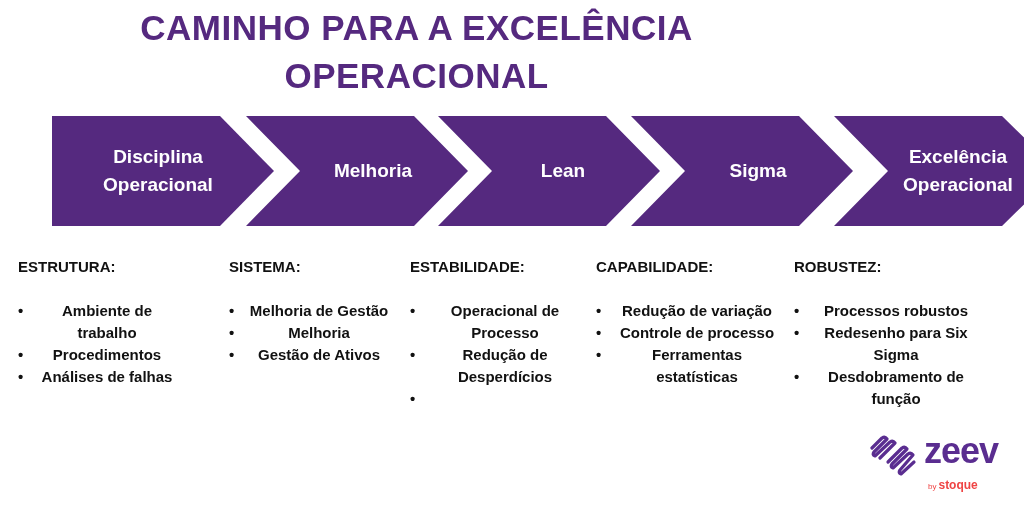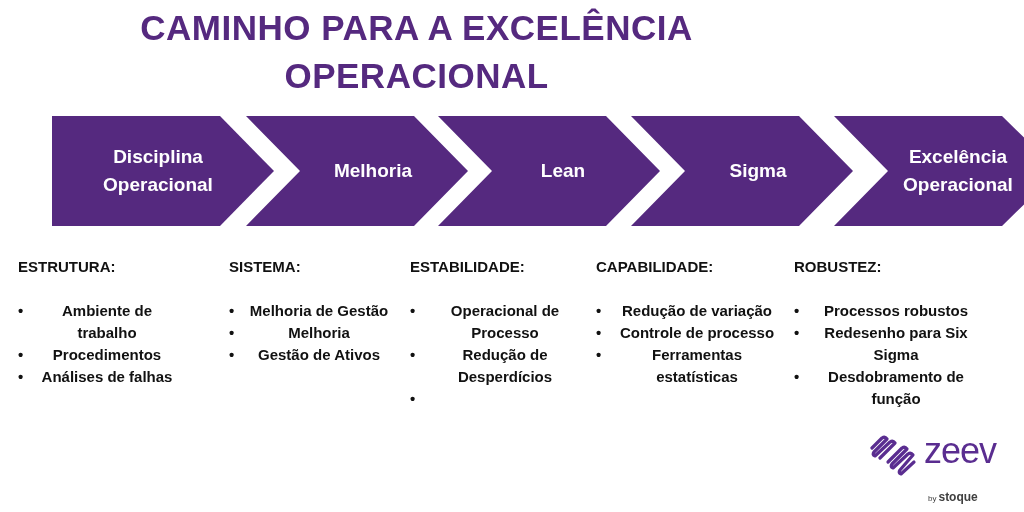--- a/index.html
+++ b/index.html
@@ -11,23 +11,23 @@
   .flow svg { position: absolute; left: 0; top: 0; }
   .step-label { position: absolute; top: 116px; height: 110px; display: flex; align-items: center;
                 justify-content: center; text-align: center; color: #ffffff; font-weight: 700;
                 font-size: 19px; line-height: 28px; }
   .col { position: absolute; top: 256px; color: #111111; font-size: 15px; font-weight: 700; }
   .col-heading { text-align: left; line-height: 22px; }
   .col ul { list-style: none; margin: 0; padding: 0; margin-top: 22px; }
   .col li { position: relative; text-align: center; line-height: 22px; padding-left: 18px; }
   .col li .bullet { position: absolute; left: 0; top: 0; }
   .logo { position: absolute; left: 868px; top: 432px; width: 150px; height: 60px; }
-  .logo-word { position: absolute; left: 56px; top: -2px; font-size: 36px; font-weight: 400;
+  .logo-word { position: absolute; left: 56px; top: -2px; font-size: 36px; font-weight: 700;
                color: #5a2d90; letter-spacing: -1px; }
-  .logo-sub { position: absolute; left: 60px; top: 58px; font-size: 12px; color: #404040; font-weight: 700; }
+  .logo-sub { position: absolute; left: 60px; top: 46px; font-size: 12px; color: #ef4444; font-weight: 700; }
   .logo-sub .by { font-size: 8px; font-weight: 400; margin-right: 2px; }
 </style>
 </head>
 <body>
 
 <div class="title">
   <div>CAMINHO PARA A EXCELÊNCIA</div>
   <div>OPERACIONAL</div>
 </div>
 

